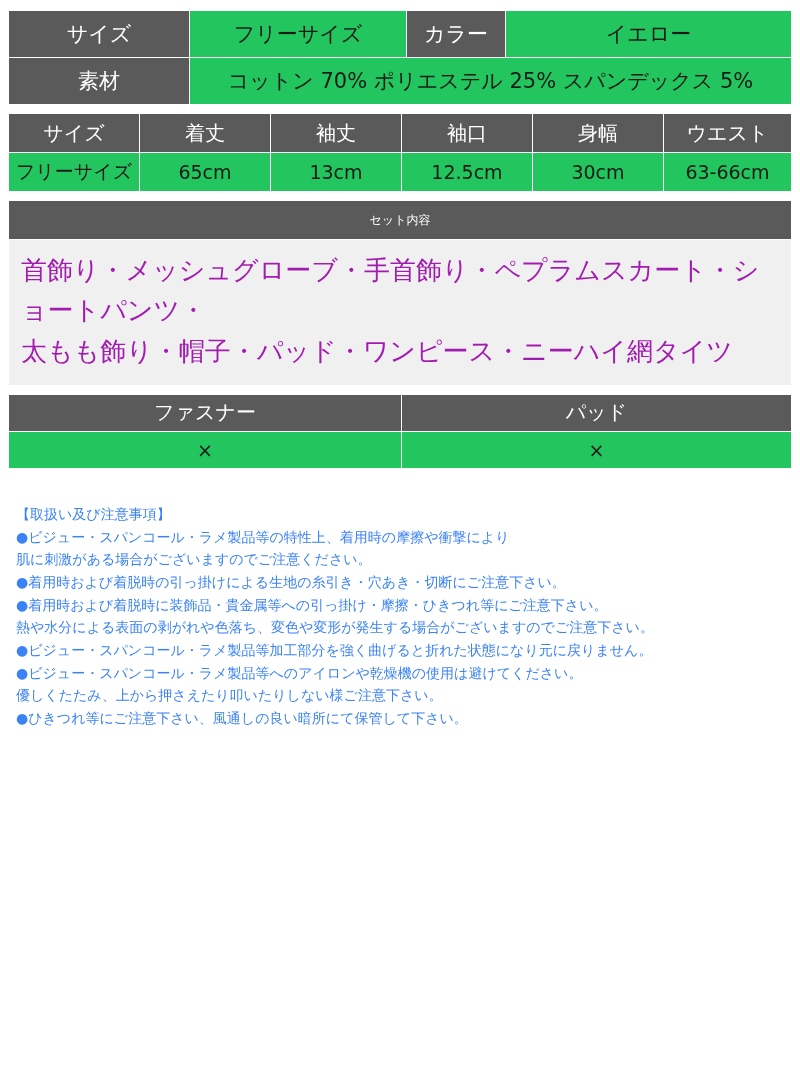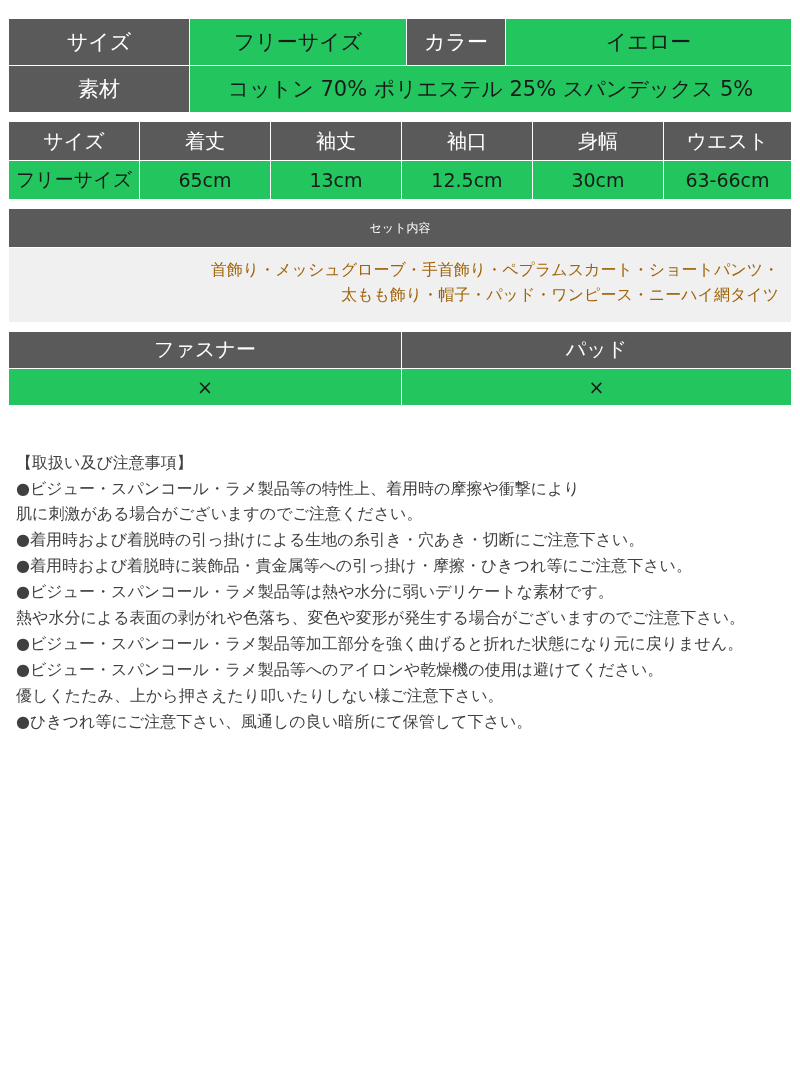--- a/index.html
+++ b/index.html
@@ -11,21 +11,21 @@
     width: 800px;
     height: 1067px;
     font-family: "DejaVu Sans", "Liberation Sans", sans-serif;
     color: #222222;
     position: relative;
   }
   .page {
     width: 800px;
     height: 1067px;
     box-sizing: border-box;
-    padding: 18px 8px 0 8px;
+    padding: 10px 8px 0 8px;
   }
   table {
     border-collapse: collapse;
     width: 784px;
     table-layout: fixed;
   }
   td, th {
     border: 1px solid #ffffff;
     text-align: center;
     vertical-align: middle;
@@ -61,44 +61,44 @@
     margin-top: 8px;
   }
   .t3 .hd {
     height: 38px;
     font-size: 12px;
   }
   .t3 .body {
     background: #f0f0f0;
     border: 1px solid #ffffff;
     padding: 10px 12px 14px 12px;
-    font-size: 16px;
+    font-size: 26px;
     line-height: 1.55;
-    text-align: right;
-    color: #a16207;
+    text-align: left;
+    color: #a21caf;
   }
   
   .t4 {
     margin-top: 8px;
   }
   .t4 .hd {
     height: 36px;
     font-size: 20px;
   }
   .t4 .cell {
     height: 36px;
     font-size: 19px;
   }
   
   .notes {
-    margin-top: 44px;
+    margin-top: 34px;
     padding-left: 8px;
-    font-size: 16px;
+    font-size: 14px;
     line-height: 1.62;
-    color: #404040;
+    color: #3b82f6;
   }
   .notes div {
     white-space: pre;
   }
 </style>
 </head>
 <body>
 
 <div class="page">
 
@@ -165,21 +165,20 @@
   </tbody>
     </table>
 
 
   <div class="notes">
     <div>【取扱い及び注意事項】</div>
     <div>●ビジュー・スパンコール・ラメ製品等の特性上、着用時の摩擦や衝撃により</div>
     <div>肌に刺激がある場合がございますのでご注意ください。</div>
     <div>●着用時および着脱時の引っ掛けによる生地の糸引き・穴あき・切断にご注意下さい。</div>
     <div>●着用時および着脱時に装飾品・貴金属等への引っ掛け・摩擦・ひきつれ等にご注意下さい。</div>
-    <div>●ビジュー・スパンコール・ラメ製品等は熱や水分に弱いデリケートな素材です。</div>
     <div>熱や水分による表面の剥がれや色落ち、変色や変形が発生する場合がございますのでご注意下さい。</div>
     <div>●ビジュー・スパンコール・ラメ製品等加工部分を強く曲げると折れた状態になり元に戻りません。</div>
     <div>●ビジュー・スパンコール・ラメ製品等へのアイロンや乾燥機の使用は避けてください。</div>
     <div>優しくたたみ、上から押さえたり叩いたりしない様ご注意下さい。</div>
     <div>●ひきつれ等にご注意下さい、風通しの良い暗所にて保管して下さい。</div>
   </div>
 
 </div>
 
 </body></html>

